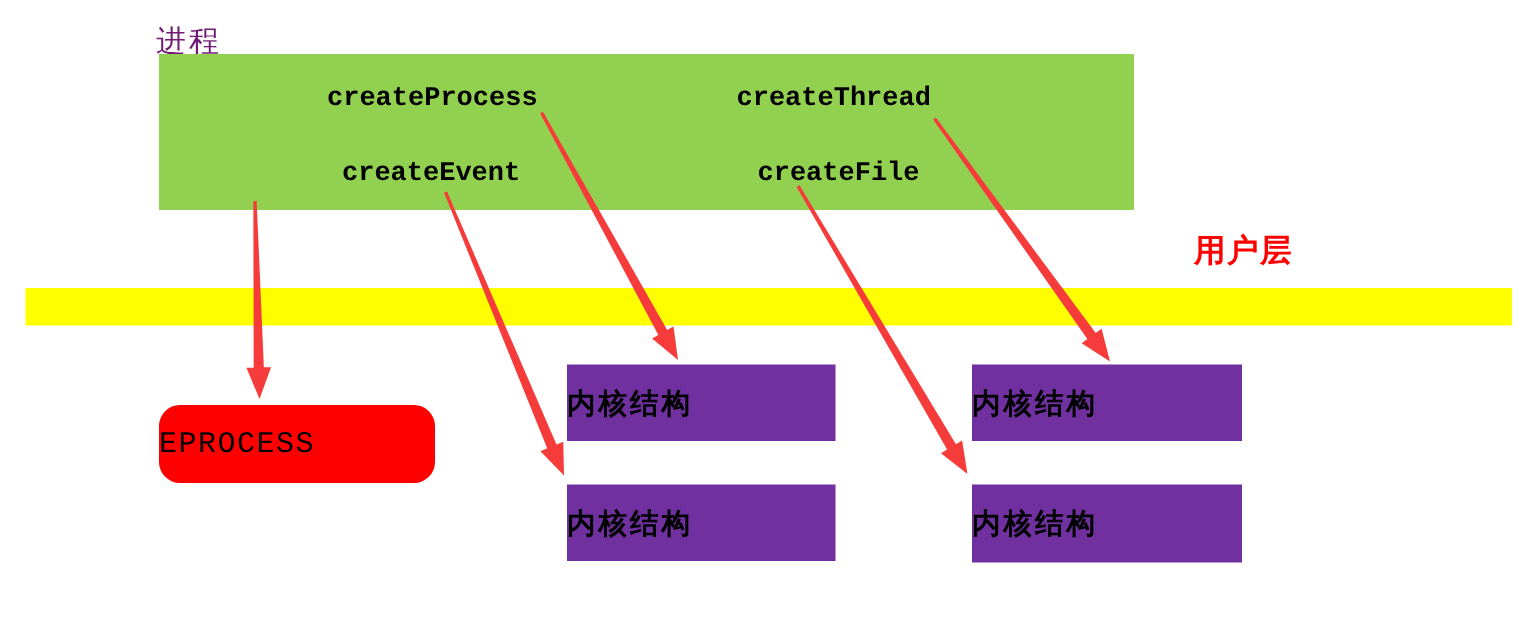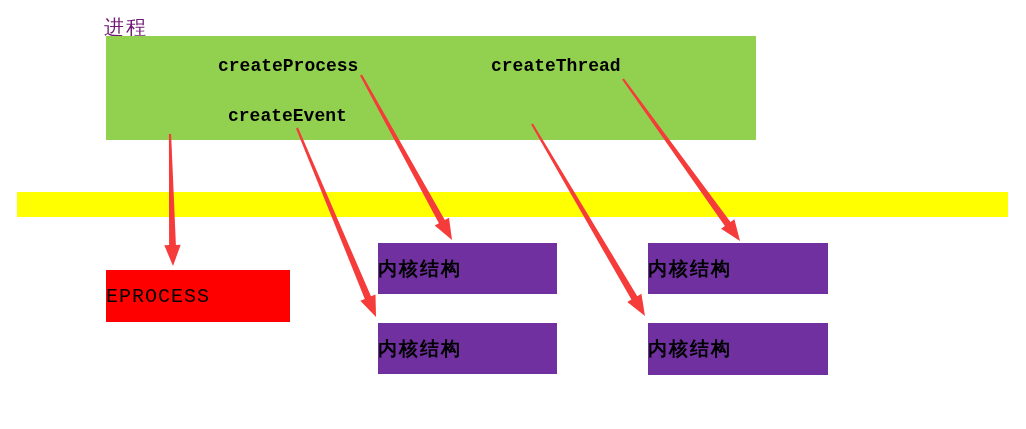--- a/index.html
+++ b/index.html
@@ -52,21 +52,21 @@
     width: 991px; height: 25px;
   }
 
   .kbox {
     display: flex;
     align-items: center;
     justify-content: flex-start;
   }
   .eprocess-box {
     left: 106px; top: 270px;
-    width: 184px; height: 52px;
+    width: 184px; height: 52px; border-radius: 14px;
   }
   .eprocess-label {
     font-family: "Liberation Mono", "DejaVu Sans Mono", monospace;
     font-size: 20px;
     color: #000000;
     letter-spacing: 1px;
   }
   .struct-label {
     font-size: 19px;
     font-weight: bold;
@@ -90,22 +90,24 @@
 <body>
 
 <div id="canvas">
 
   <div class="abs process-title">进程</div>
 
   <div class="abs process-box" style="background: rgb(146, 208, 80);">
     <span class="api-label api-create-process">createProcess</span>
     <span class="api-label api-create-thread">createThread</span>
     <span class="api-label api-create-event">createEvent</span>
+    <span class="api-label api-create-file">createFile</span>
   </div>
 
+  <div class="abs layer-label user-layer-label" style="color: rgb(255, 0, 0);">用户层</div>
 
   <div class="abs layer-divider" style="background: rgb(255, 255, 0);"></div>
 
 
   <div class="abs kbox eprocess-box" style="background: rgb(255, 0, 0);">
     <span class="eprocess-label">EPROCESS</span>
   </div>
 
   <div class="abs kbox struct-left-top" style="background: rgb(112, 48, 160);">
     <span class="struct-label">内核结构</span>

